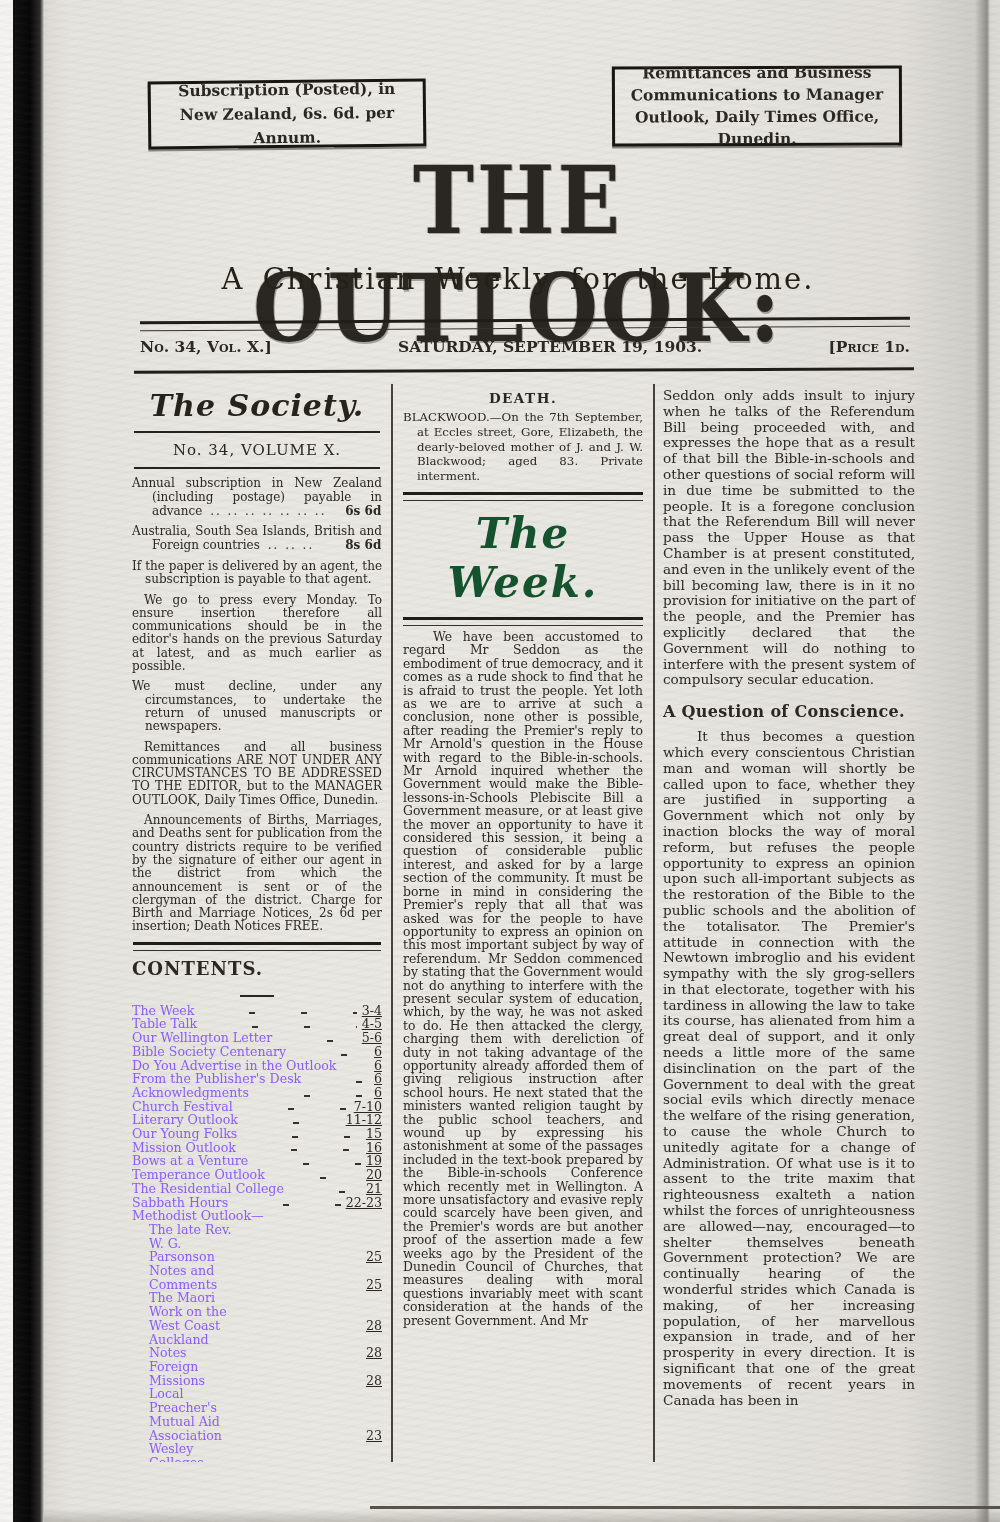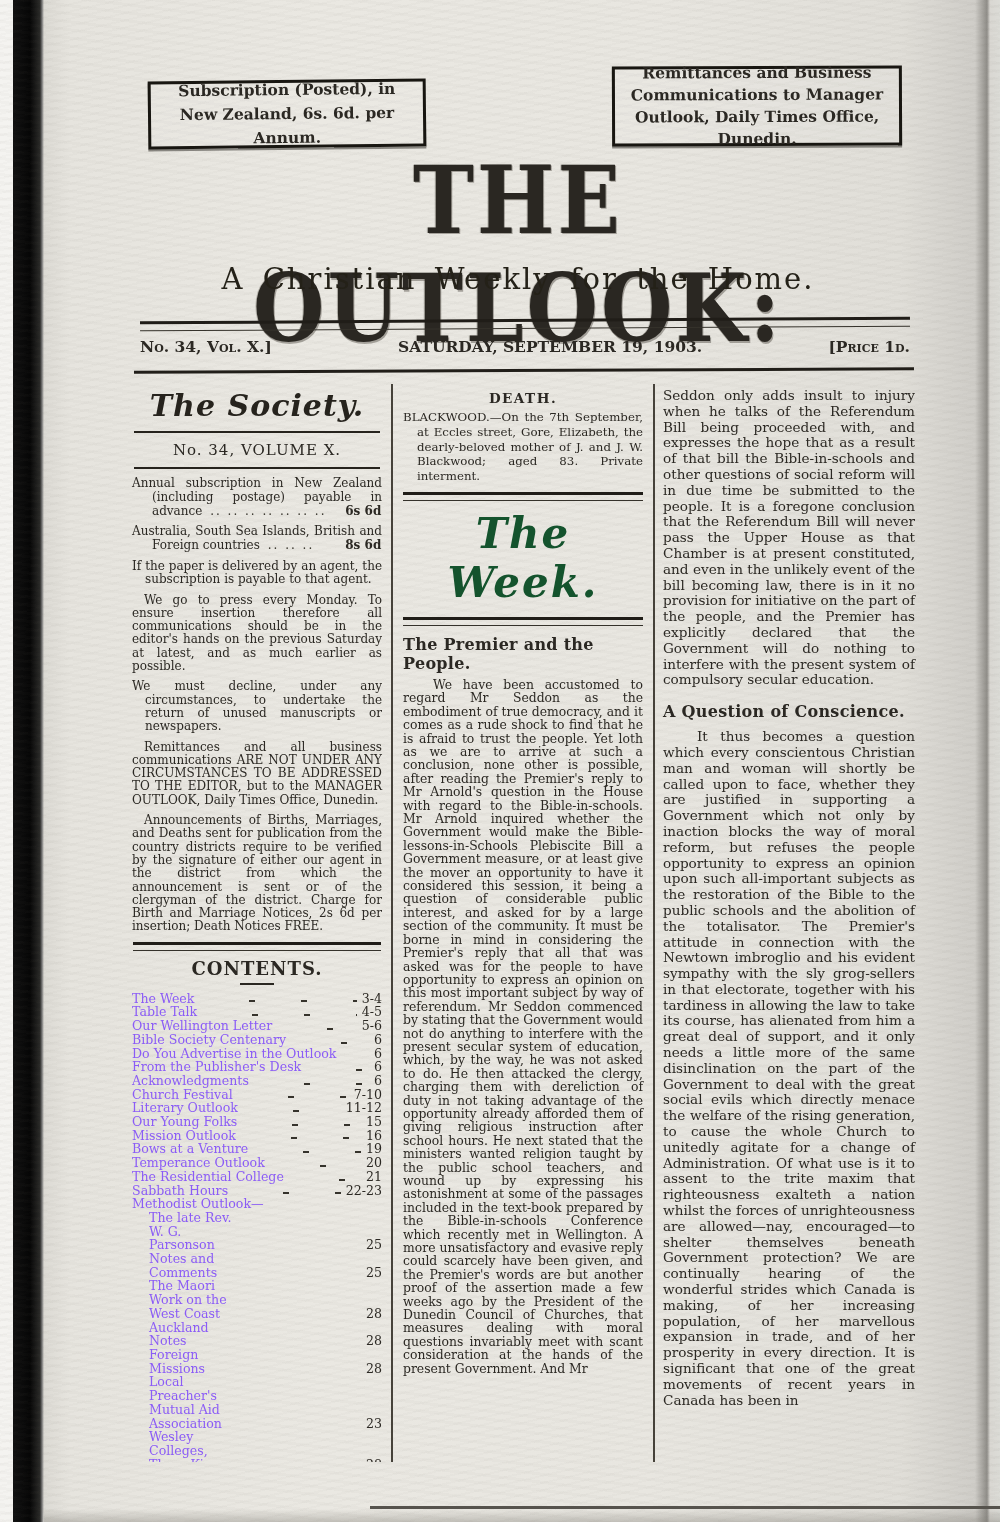--- a/index.html
+++ b/index.html
@@ -52,28 +52,28 @@
     letter-spacing:1px;color:#26231d;}
   .lrule{height:0;border-top:2px solid #26231d;margin:8px 2px;}
   .lc-volume{text-align:center;font-size:15px;letter-spacing:1px;margin:4px 0 2px;}
   .sub-entry{font-size:12px;line-height:13.8px;margin:7px 0;padding-left:20px;text-indent:-20px;
     text-align:justify;}
   .sub-dots{letter-spacing:2px;color:#3a372f;padding:0 4px;}
   .sub-price{font-weight:bold;float:right;}
   .notice{font-size:12px;line-height:13.3px;text-align:justify;margin:0 0 7px;text-indent:12px;}
   .notice.hang{text-indent:-13px;padding-left:13px;}
   .crule{height:5px;border-top:3px solid #201d18;border-bottom:1px solid #35322b;margin:8px 1px 7px;}
-  .contents-title{text-align:center;font-size:18px;font-weight:bold;letter-spacing:1px;margin:4px 0 4px;}
+  .contents-title{font-size:18px;font-weight:bold;letter-spacing:1px;margin:4px 0 16px;}
   .contents-dash{width:34px;height:2px;background:#2a2721;margin:4px auto 7px;}
   .toc-row{display:flex;align-items:flex-end;font-size:12.6px;line-height:13.7px;}
   .toc-row.indent{padding-left:17px;gap:48px;}
   .toc-label{color:#8b5cf6;}
   .toc-leader{flex:1;min-width:10px;height:2px;margin:0 5px 3px 9px;
     background:repeating-linear-gradient(to right,transparent 0 46px,#36332c 46px 52px);}
-  .toc-page{white-space:nowrap;}
+  .toc-page{white-space:nowrap;text-decoration:underline;}
   
   .death-heading{text-align:center;font-size:13.5px;font-weight:bold;letter-spacing:1.5px;margin:6px 0 4px;}
   .death-notice{font-size:11.8px;line-height:14.8px;text-align:justify;
     padding-left:14px;text-indent:-14px;margin:0 0 8px;}
   .dbl-rule{height:5px;border-top:3px solid #201d18;border-bottom:1px solid #35322b;margin:4px 0;}
   .week-title{text-align:center;font-size:42px;font-weight:bold;font-style:italic;
     letter-spacing:2px;margin:8px 0 10px;color:#14532d;}
   .article-heading{font-size:16px;font-weight:bold;margin:9px 0 5px;letter-spacing:0.3px;}
   .mc-body{font-size:12.4px;line-height:13.4px;text-align:justify;text-indent:30px;margin:0;}
   
@@ -299,21 +299,20 @@
     </div>
 
     <div class="vdiv"></div>
 
     <div class="col col-mid">
       <div class="death-heading">DEATH.</div>
       <p class="death-notice">BLACKWOOD.—On the 7th September, at Eccles street, Gore, Elizabeth, the dearly-beloved mother of J. and J. W. Blackwood; aged 83.  Private interment.</p>
       <div class="dbl-rule"></div>
       <div class="week-title">The Week.</div>
       <div class="dbl-rule"></div>
-      <div class="article-heading">The Premier and the People.</div>
       <p class="mc-body">We have been accustomed to regard Mr Seddon as the embodiment of true democracy, and it comes as a rude shock to find that he is afraid to trust the people.  Yet loth as we are to arrive at such a conclusion, none other is possible, after reading the Premier's reply to Mr Arnold's question in the House with regard to the Bible-in-schools.  Mr Arnold inquired whether the Government would make the Bible-lessons-in-Schools Plebiscite Bill a Government measure, or at least give the mover an opportunity to have it considered this session, it being a question of considerable public interest, and asked for by a large section of the community.  It must be borne in mind in considering the Premier's reply that all that was asked was for the people to have opportunity to express an opinion on this most important subject by way of referendum.  Mr Seddon commenced by stating that the Government would not do anything to interfere with the present secular system of education, which, by the way, he was not asked to do.  He then attacked the clergy, charging them with dereliction of duty in not taking advantage of the opportunity already afforded them of giving religious instruction after school hours.  He next stated that the ministers wanted religion taught by the public school teachers, and wound up by expressing his astonishment at some of the passages included in the text-book prepared by the Bible-in-schools Conference which recently met in Wellington.  A more unsatisfactory and evasive reply could scarcely have been given, and the Premier's words are but another proof of the assertion made a few weeks ago by the President of the Dunedin Council of Churches, that measures dealing with moral questions invariably meet with scant consideration at the hands of the present Government.  And Mr</p>
     </div>
 
     <div class="vdiv"></div>
 
     <div class="col col-right">
       <p class="rc-cont">Seddon only adds insult to injury when he talks of the Referendum Bill being proceeded with, and expresses the hope that as a result of that bill the Bible-in-schools and other questions of social reform will in due time be submitted to the people.  It is a foregone conclusion that the Referendum Bill will never pass the Upper House as that Chamber is at present constituted, and even in the unlikely event of the bill becoming law, there is in it no provision for initiative on the part of the people, and the Premier has explicitly declared that the Government will do nothing to interfere with the present system of compulsory secular education.</p>
       <div class="rc-heading">A Question of Conscience.</div>
       <p class="rc-body">It thus becomes a question which every conscientous Christian man and woman will shortly be called upon to face, whether they are justified in supporting a Government which not only by inaction blocks the way of moral reform, but refuses the people opportunity to express an opinion upon such all-important subjects as the restoration of the Bible to the public schools and the abolition of the totalisator.  The Premier's attitude in connection with the Newtown imbroglio and his evident sympathy with the sly grog-sellers in that electorate, together with his tardiness in allowing the law to take its course, has alienated from him a great deal of support, and it only needs a little more of the same disinclination on the part of the Government to deal with the great social evils which directly menace the welfare of the rising generation, to cause the whole Church to unitedly agitate for a change of Administration.  Of what use is it to assent to the trite maxim that righteousness exalteth a nation whilst the forces of unrighteousness are allowed—nay, encouraged—to shelter themselves beneath Government protection?  We are continually hearing of the wonderful strides which Canada is making, of her increasing population, of her marvellous expansion in trade, and of her prosperity in every direction.  It is significant that one of the great movements of recent years in Canada has been in</p>
     </div>

